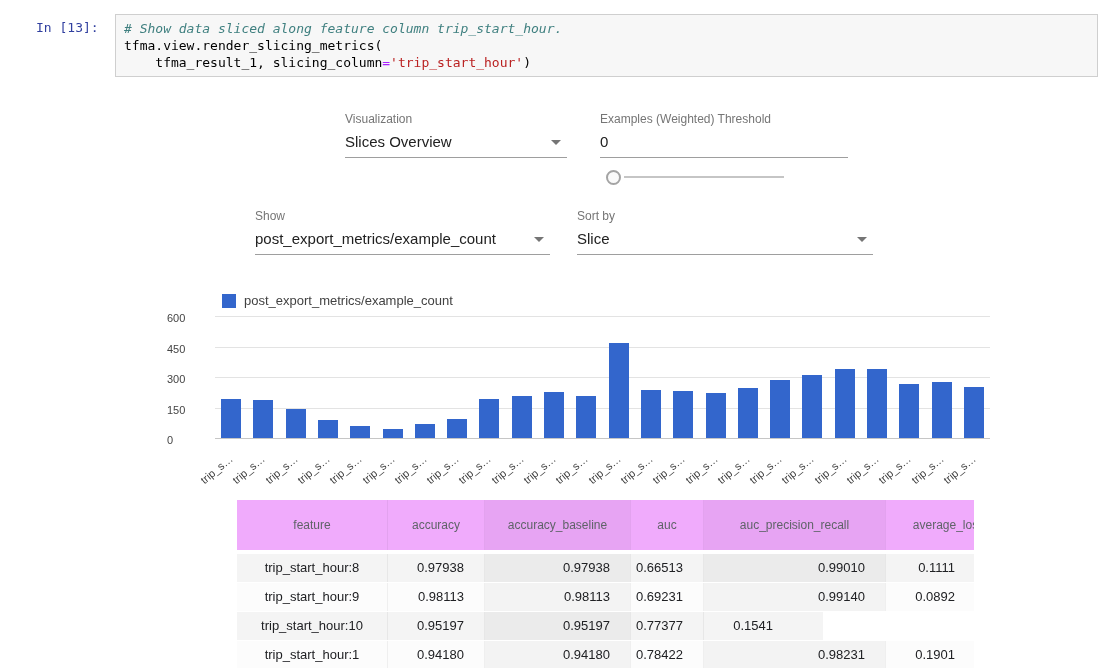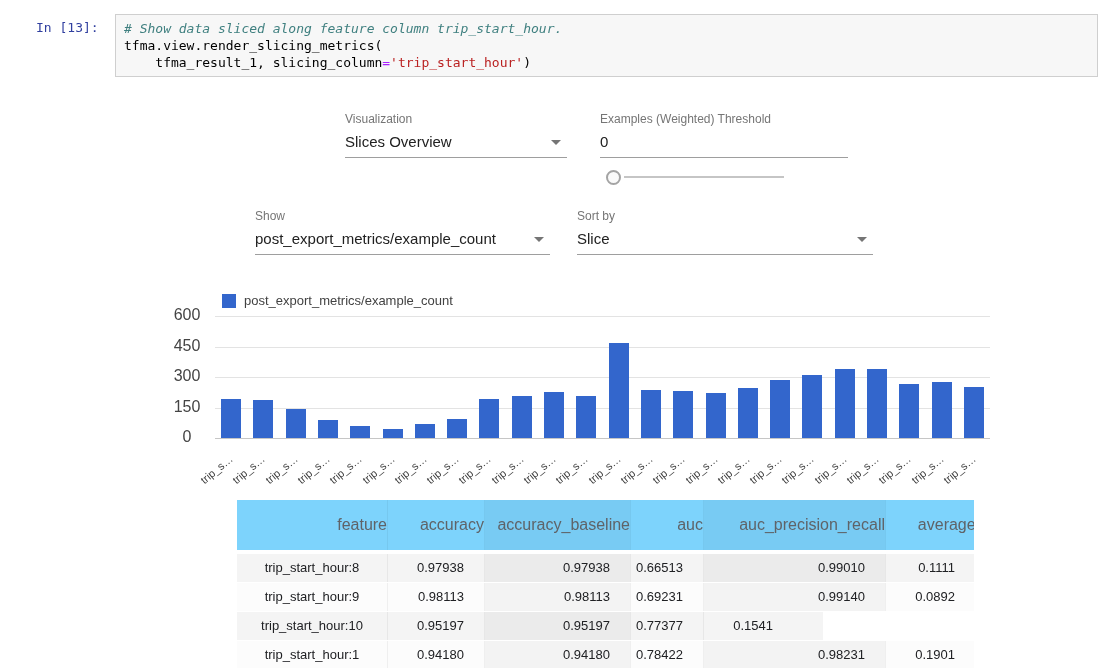--- a/index.html
+++ b/index.html
@@ -24,29 +24,29 @@
   .slider{position:absolute;height:16px;}
   .slider-track{position:absolute;left:20px;right:0;top:7px;height:2px;background:#c5c5c5;}
   .slider-knob{position:absolute;left:2px;top:1px;width:11px;height:11px;border-radius:50%;background:#fafafa;border:2px solid #a4a4a4;}
 
   
   .legend{position:absolute;display:flex;align-items:center;gap:8px;font-size:13px;color:#424242;}
   .swatch{width:14px;height:14px;display:inline-block;}
   .plot{position:absolute;width:775px;height:122px;}
   .gridline{position:absolute;left:0;right:0;height:1px;background:#e3e3e3;}
   .baseline{background:#c6c6c6;}
-  .ytick{position:absolute;left:-48px;width:40px;text-align:center;font-size:16px;color:#444;}
+  .ytick{position:absolute;left:-48px;width:40px;text-align:left;font-size:11px;color:#444;}
   .bar{position:absolute;bottom:1px;width:20px;}
   .xtick{position:absolute;width:62px;text-align:right;font-size:11px;color:#3c3c3c;transform:rotate(-40deg);transform-origin:100% 50%;white-space:nowrap;}
 
   
   .table-wrap{position:absolute;overflow:hidden;}
   .trow{display:flex;}
   .thead{margin-bottom:4px;}
-  .thead .tcell{height:50px;line-height:50px;font-size:16px;color:#5f6368;text-align:right;background:#7dd3fc;}
+  .thead .tcell{height:50px;line-height:50px;font-size:12px;color:#5f6368;text-align:center;background:#f0abfc;}
   .tcell{box-sizing:border-box;flex:none;overflow:hidden;white-space:nowrap;}
   .tbody .trow{height:29px;}
   .tbody .tcell{height:28px;line-height:28px;font-size:13px;color:#202124;margin-bottom:1px;}
   .tbody .trow.odd .tcell{background:#f4f4f4;}
   .tbody .trow.even .tcell{background:#fcfcfc;}
   .tcell.shade{box-shadow:inset 0 0 0 999px rgba(0,0,0,0.035);}
   .tcell.c-left{text-align:center;}
   .tcell.c-num{text-align:right;padding-right:20px;}
   .tcell.sep{border-left:1px solid rgba(0,0,0,0.05);}
 </style>

